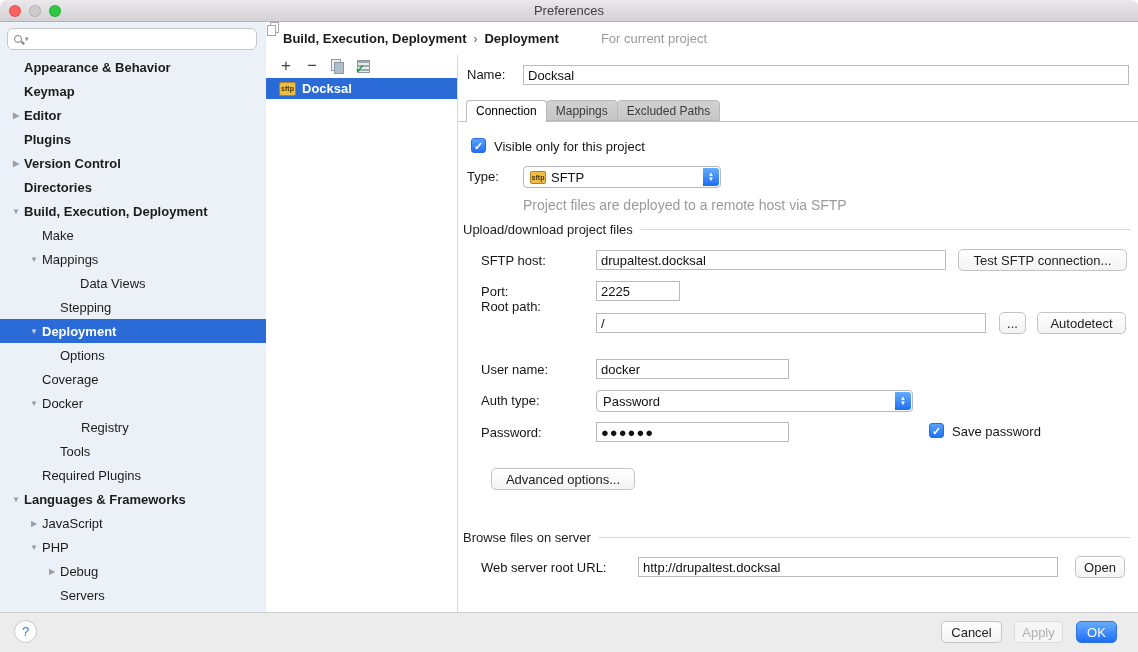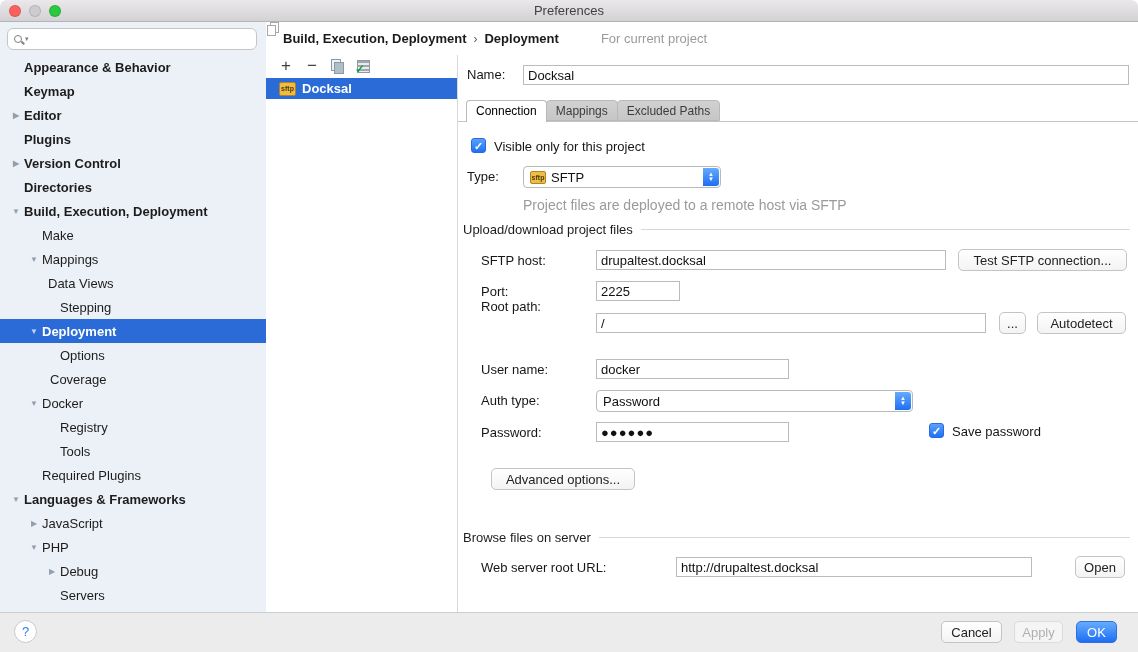--- a/index.html
+++ b/index.html
@@ -140,48 +140,48 @@
           </div>
           <div class="tree-row" style="padding-left: 26px; text-align: right;">
             <span class="tree-arrow"></span>
             <span class="tree-label">Make</span>
             <span class="proj-icon"></span>
           </div>
           <div class="tree-row" style="padding-left: 26px;">
             <span class="tree-arrow">▼</span>
             <span class="tree-label">Mappings</span>
           </div>
-          <div class="tree-row" style="padding-left: 32px;">
+          <div class="tree-row" style="padding-left: 64px;">
             <span class="tree-arrow"></span>
             <span class="tree-label">Data Views</span>
           </div>
           <div class="tree-row" style="padding-left: 44px;">
             <span class="tree-arrow"></span>
             <span class="tree-label">Stepping</span>
           </div>
           <div class="tree-row bold selected" style="padding-left: 26px;">
             <span class="tree-arrow">▼</span>
             <span class="tree-label">Deployment</span>
             <span class="proj-icon"></span>
           </div>
           <div class="tree-row" style="padding-left: 44px;">
             <span class="tree-arrow"></span>
             <span class="tree-label">Options</span>
             <span class="proj-icon"></span>
           </div>
-          <div class="tree-row" style="padding-left: 34px; text-align: right;">
+          <div class="tree-row" style="padding-left: 26px; text-align: right;">
             <span class="tree-arrow"></span>
             <span class="tree-label">Coverage</span>
             <span class="proj-icon"></span>
           </div>
           <div class="tree-row" style="padding-left: 26px;">
             <span class="tree-arrow">▼</span>
             <span class="tree-label">Docker</span>
           </div>
-          <div class="tree-row" style="padding-left: 44px;">
+          <div class="tree-row" style="padding-left: 65px;">
             <span class="tree-arrow"></span>
             <span class="tree-label">Registry</span>
           </div>
           <div class="tree-row" style="padding-left: 44px;">
             <span class="tree-arrow"></span>
             <span class="tree-label">Tools</span>
           </div>
           <div class="tree-row" style="padding-left: 26px;">
             <span class="tree-arrow"></span>
             <span class="tree-label">Required Plugins</span>
@@ -294,21 +294,21 @@
         <span class="cb-label" style="left:494px;top:369px;">Save password</span>
 
         <button class="btn" style="left:33px;top:413px;width:144px;">Advanced options...</button>
 
         <div class="section" style="left:5px;top:475px;">
           <span>Browse files on server</span>
           <span class="rule"></span>
         </div>
 
         <span class="lbl" style="left:23px;top:503px;">Web server root URL:</span>
-        <input class="txt" style="left: 180px; top: 502px; width: 356px; margin-left: 38px;" value="http://drupaltest.docksal">
+        <input class="txt" style="left: 180px; top: 502px; width: 420px;" value="http://drupaltest.docksal">
         <button class="btn" style="left:617px;top:501px;width:50px;">Open</button>
       </div>
     </div>
   </div>
 
   <div class="footer">
     <span class="help-btn">?</span>
     <button class="btn" style="left:941px;top:8px;width:61px;">Cancel</button>
     <button class="btn disabled" style="left:1014px;top:8px;width:49px;">Apply</button>
     <button class="btn primary" style="left:1076px;top:8px;width:41px;">OK</button>

